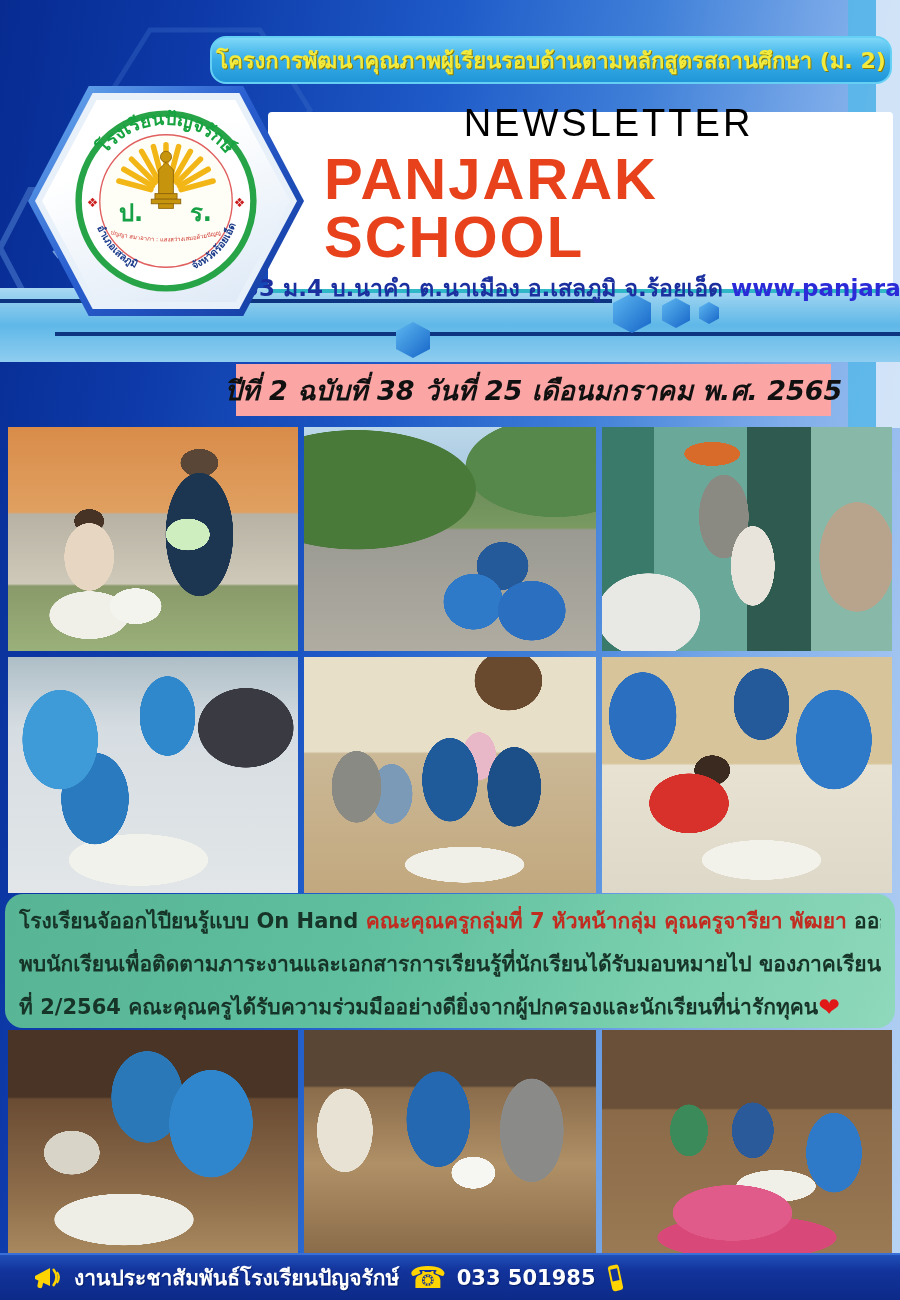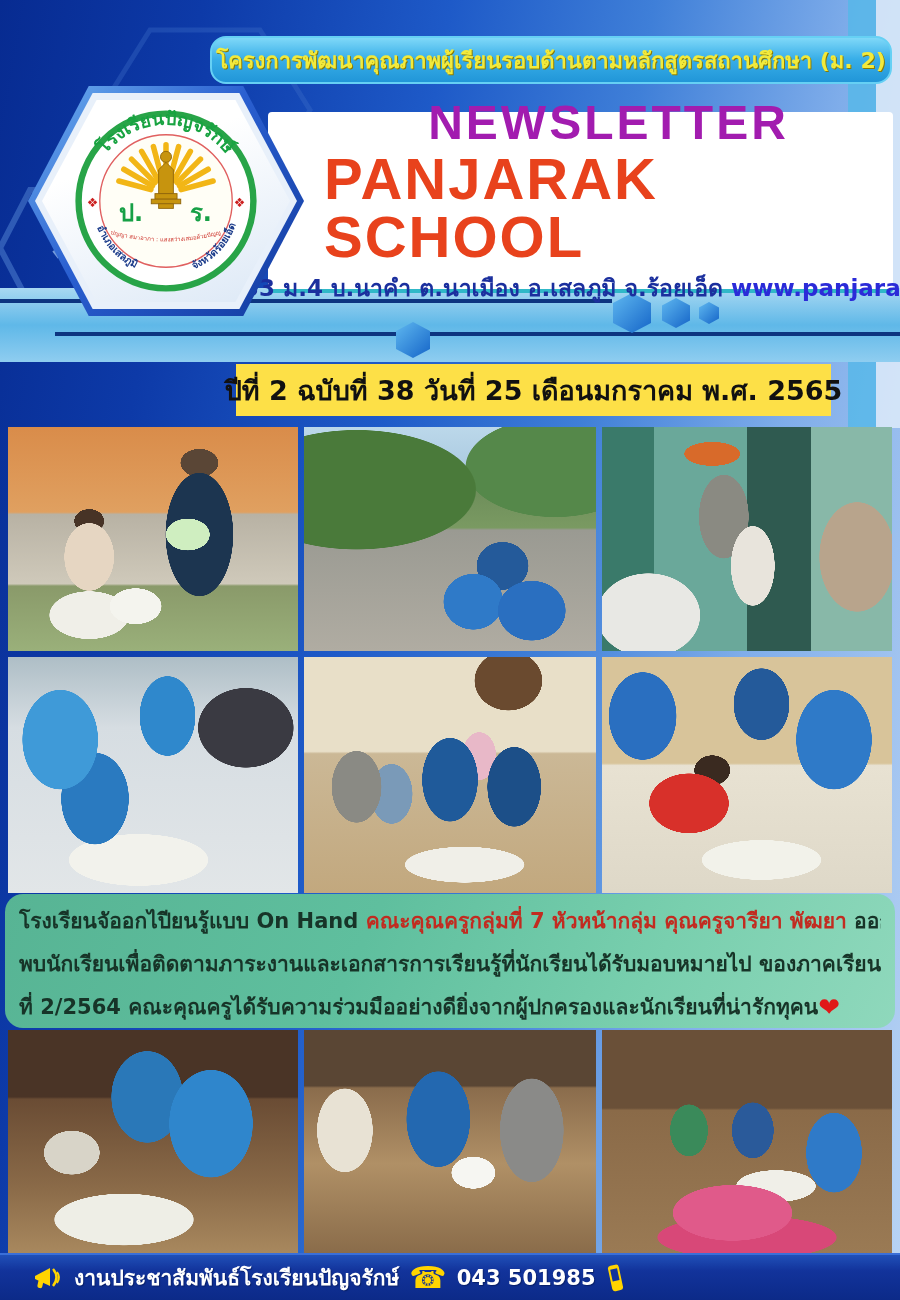--- a/index.html
+++ b/index.html
@@ -17,21 +17,21 @@
   .top-banner{left:210px;top:36px;width:682px;height:48px;border-radius:16px;
     background:linear-gradient(180deg,#7fd8f8 0%,#38aee8 48%,#2196d8 100%);
     border:2px solid #66d0f4;box-sizing:border-box;
     display:flex;align-items:center;justify-content:center;}
   .top-banner span{color:#f2ea3c;font-size:22px;font-weight:bold;text-shadow:1px 1px 0 #8a7a00;white-space:nowrap;}
 
   
   .header-box{left:268px;top:112px;width:625px;height:181px;background:#ffffff;
     border-bottom:4px solid #30b8c8;border-radius:4px;box-sizing:border-box;
     display:flex;flex-direction:column;align-items:center;justify-content:center;padding-left:56px;}
-  .hb-newsletter{color:#a21caf;font-size:48px;font-weight:700;letter-spacing:3px;line-height:54px;
+  .hb-newsletter{color:#000000;font-size:38px;font-weight:400;letter-spacing:3px;line-height:54px;
     font-family:"Liberation Sans",sans-serif;}
   .hb-school{color:#e8421c;font-size:58px;font-weight:800;letter-spacing:2px;line-height:58px;
     font-family:"Liberation Sans",sans-serif;}
   .hb-address{margin-top:4px;white-space:nowrap;font-size:23px;font-weight:bold;}
   .hb-address .addr{color:#1b2f9e;}
   .hb-address .web{color:#2b2bd8;}
 
   
   .badge{left:28px;top:86px;width:276px;height:230px;}
   .hex{position:absolute;clip-path:polygon(22% 0%,78% 0%,100% 50%,78% 100%,22% 100%,0% 50%);}
@@ -46,22 +46,22 @@
   .deco-line1{left:0;top:299px;width:612px;height:4px;background:#0d3580;}
   .deco-line2{left:55px;top:332px;width:845px;height:4px;background:#0d3580;}
   .dhex{position:absolute;clip-path:polygon(50% 0,100% 25%,100% 75%,50% 100%,0 75%,0 25%);
     background:linear-gradient(135deg,#5fb8f0,#1565c8);}
   .dhex1{left:613px;top:293px;width:38px;height:40px;}
   .dhex2{left:662px;top:298px;width:28px;height:30px;}
   .dhex3{left:699px;top:302px;width:20px;height:22px;}
   .dhex4{left:396px;top:322px;width:34px;height:36px;}
 
   
-  .issue{left:236px;top:364px;width:595px;height:52px;background:#fde047;
-    display:flex;align-items:center;justify-content:center;}
+  .issue{left:236px;top:364px;width:595px;height:52px;background:#fca5a5;
+    display:flex;align-items:center;justify-content:center;font-style:italic;}
   .issue span{color:#111111;font-size:27px;font-weight:bold;white-space:nowrap;}
 
   
   .photo{position:absolute;}
   .ph1{left:8px;top:427px;width:290px;height:224px;background:
     radial-gradient(ellipse 26px 18px at 44% 80%,#f4f4ee 99%,transparent),
     radial-gradient(ellipse 40px 24px at 28% 84%,#f0efe8 99%,transparent),
     radial-gradient(ellipse 22px 16px at 62% 48%,#cfeec0 99%,transparent),
     radial-gradient(ellipse 34px 62px at 66% 48%,#1c3550 99%,transparent),
     radial-gradient(ellipse 19px 14px at 66% 16%,#5a4636 99%,transparent),
@@ -259,21 +259,21 @@
 
   <div class="abs footer">
     <svg width="32" height="28" viewBox="0 0 32 28">
       <path d="M3 12 L18 4 L18 22 L3 15 Z" fill="#ffd400"></path>
       <rect x="6" y="15" width="5" height="9" rx="2" fill="#ffd400" transform="rotate(12 8 19)"></rect>
       <path d="M21 5 q7 8 0 17" stroke="#ffd400" stroke-width="2.5" fill="none"></path>
       <path d="M25 8 q4 5 0 11" stroke="#ffd400" stroke-width="2" fill="none"></path>
     </svg>
     <span class="ftxt">งานประชาสัมพันธ์โรงเรียนปัญจรักษ์</span>
     <span class="tel-glyph">☎</span>
-    <span class="ftxt">043 501985</span>
+    <span class="ftxt">033 501985</span>
     <svg width="18" height="30" viewBox="0 0 18 30">
       <g transform="rotate(-12 9 15)">
         <rect x="4" y="2" width="11" height="26" rx="3" fill="#ffd400"></rect>
         <rect x="6" y="6" width="7" height="12" fill="#12339b"></rect>
       </g>
     </svg>
   </div>
 
 </div>
 

